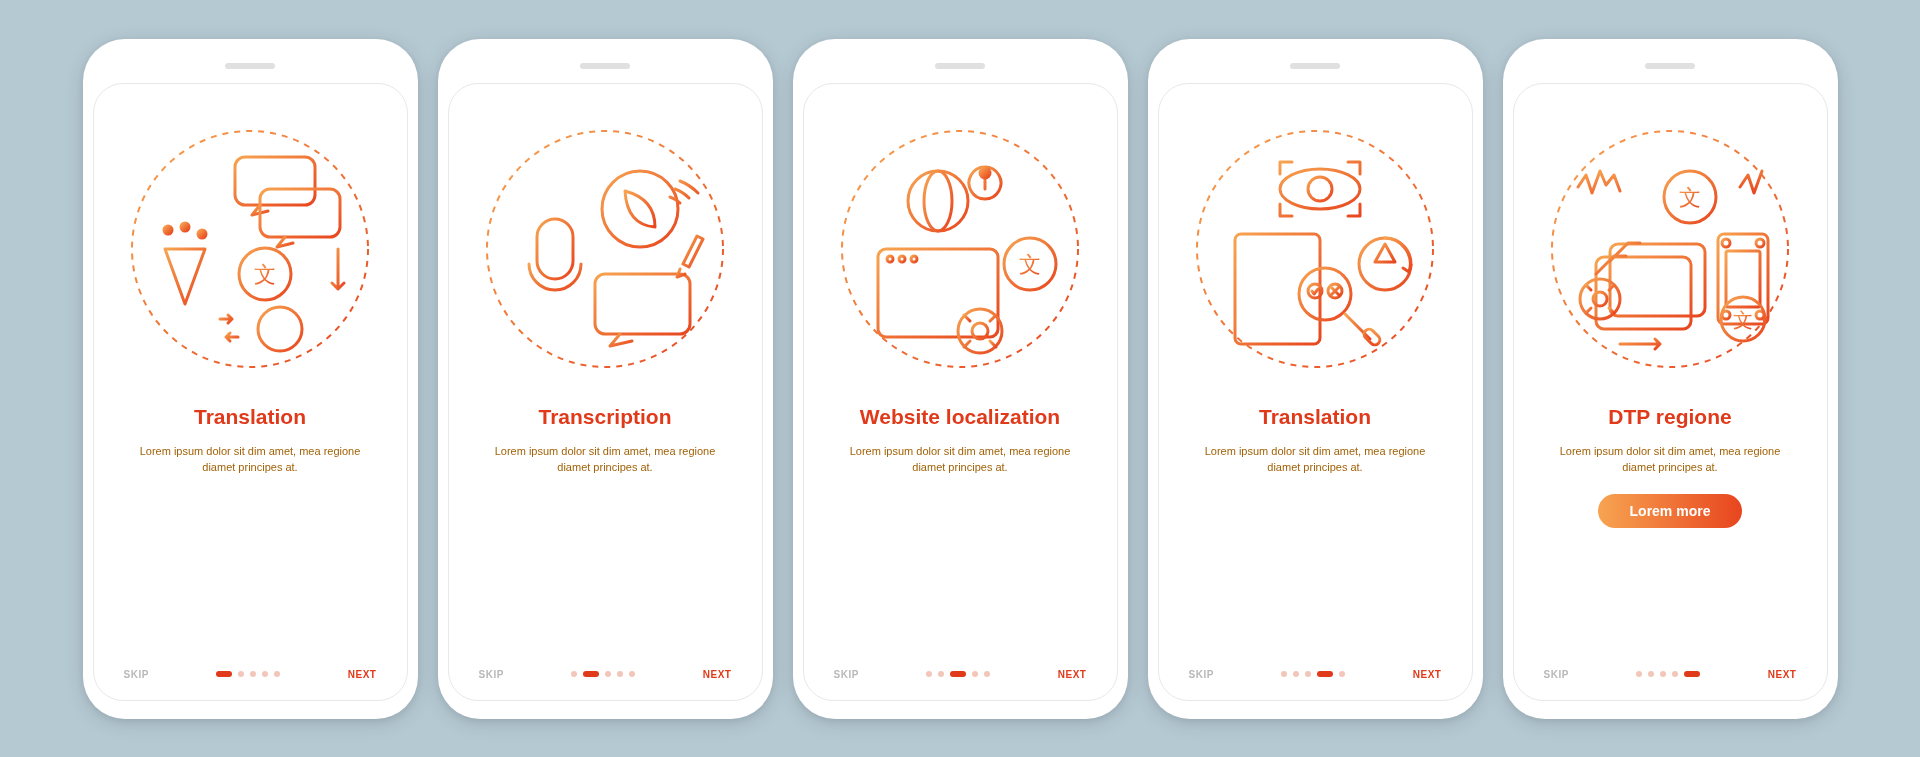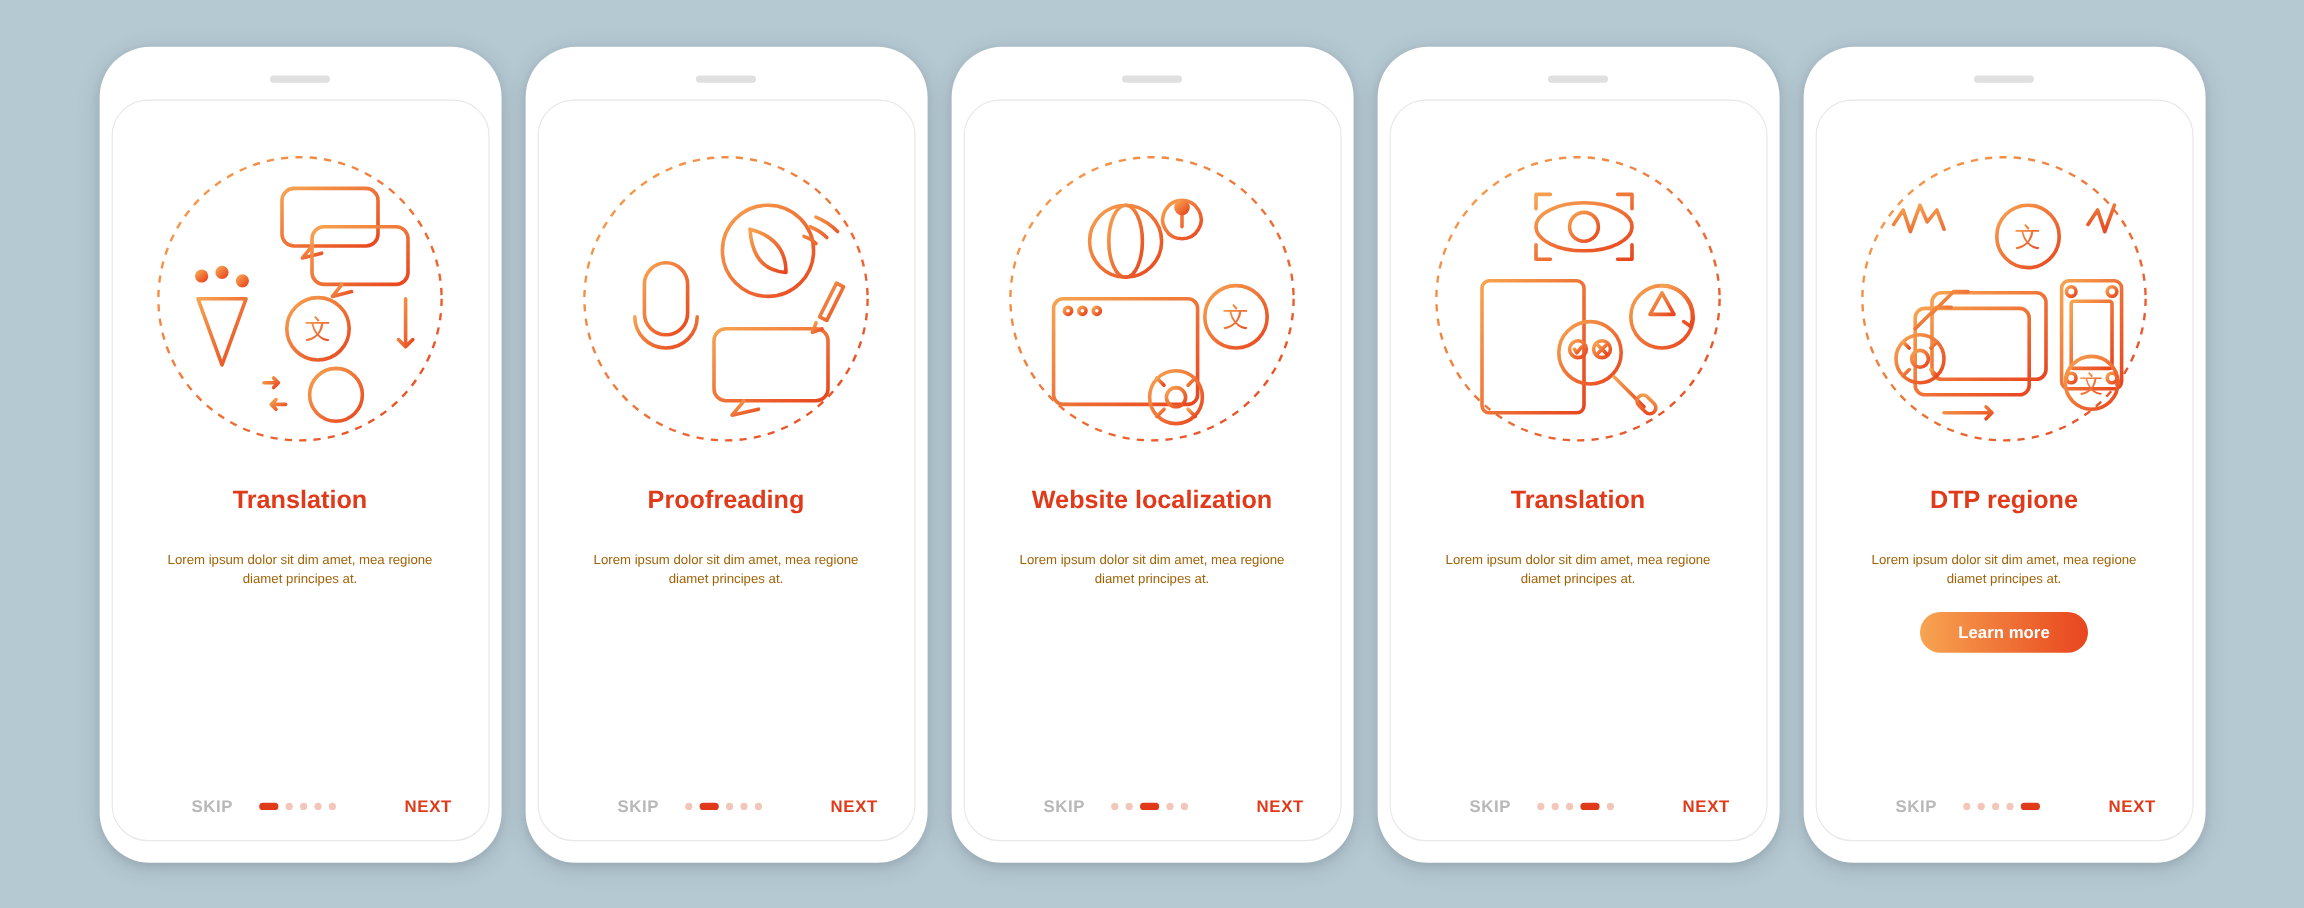--- a/index.html
+++ b/index.html
@@ -60,21 +60,21 @@
     display: flex;
     flex-direction: column;
     align-items: center;
     text-align: center;
     padding-top: 10px;
   }
   .title {
     font-size: 21px;
     font-weight: 700;
     color: #e03a1a;
-    margin-bottom: 30px;
+    margin-bottom: 14px;
     line-height: 1.2;
   }
   .desc {
     font-size: 11px;
     color: #a16207;
     line-height: 1.5;
     max-width: 240px;
   }
   .cta {
     margin-top: 18px;
@@ -87,27 +87,26 @@
     font-weight: 600;
     cursor: pointer;
   }
   .footer {
     display: flex;
     align-items: center;
     justify-content: space-between;
     padding: 6px 8px 2px;
   }
   .skip, .next {
-    font-size: 14px;
+    font-size: 10px;
     font-weight: 600;
     letter-spacing: 0.5px;
     cursor: pointer;
     background: none;
     border: none;
-    margin-left: 36px;
   }
   .skip { color: #b8b8b8; }
   .next { color: #e03a1a; text-align: right; }
   .dots { display: flex; gap: 6px; align-items: center; }
   .dot {
     width: 6px; height: 6px; border-radius: 50%;
     background: #f2c6b8;
   }
   .dot.active {
     width: 16px; border-radius: 3px;
@@ -200,21 +199,21 @@
             <path d="M145 215 l-10 12 l22 -5"></path>
           <line x1="132" y1="172" x2="200" y2="172"></line>
             <line x1="132" y1="184" x2="200" y2="184"></line>
             <line x1="132" y1="196" x2="180" y2="196"></line>
           <path d="M208 145 l14 -28 l6 3 l-14 28 z"></path>
             <path d="M205 150 l-3 8 l8 -3"></path>
         </g>
       </svg>
     </div>
     <div class="content">
-      <h2 class="title">Proofreading</h2>
+      <h2 class="title">Transcription</h2>
       <p class="desc">Lorem ipsum dolor sit dim amet, mea regione diamet principes at.</p>
     </div>
     <div class="footer">
       <button class="skip">SKIP</button>
       <div class="dots">
         <span class="dot"></span>
         <span class="dot active"></span>
         <span class="dot"></span>
         <span class="dot"></span>
         <span class="dot"></span>
@@ -377,21 +376,21 @@
           <rect x="186" y="132" width="34" height="56" rx="2"></rect>
           <circle cx="203" cy="200" r="22"></circle>
             <text x="203" y="208" font-size="20" text-anchor="middle" fill="url(#g5)" stroke="none">文</text>
           <path d="M80 225 l40 0 l-5 -5 m5 5 l-5 5"></path>
         </g>
       </svg>
     </div>
     <div class="content">
       <h2 class="title">DTP regione</h2>
       <p class="desc">Lorem ipsum dolor sit dim amet, mea regione diamet principes at.</p>
-      <button class="cta">Learn more</button>
+      <button class="cta">Lorem more</button>
     </div>
     <div class="footer">
       <button class="skip">SKIP</button>
       <div class="dots">
         <span class="dot"></span>
         <span class="dot"></span>
         <span class="dot"></span>
         <span class="dot"></span>
         <span class="dot active"></span>
       </div>

